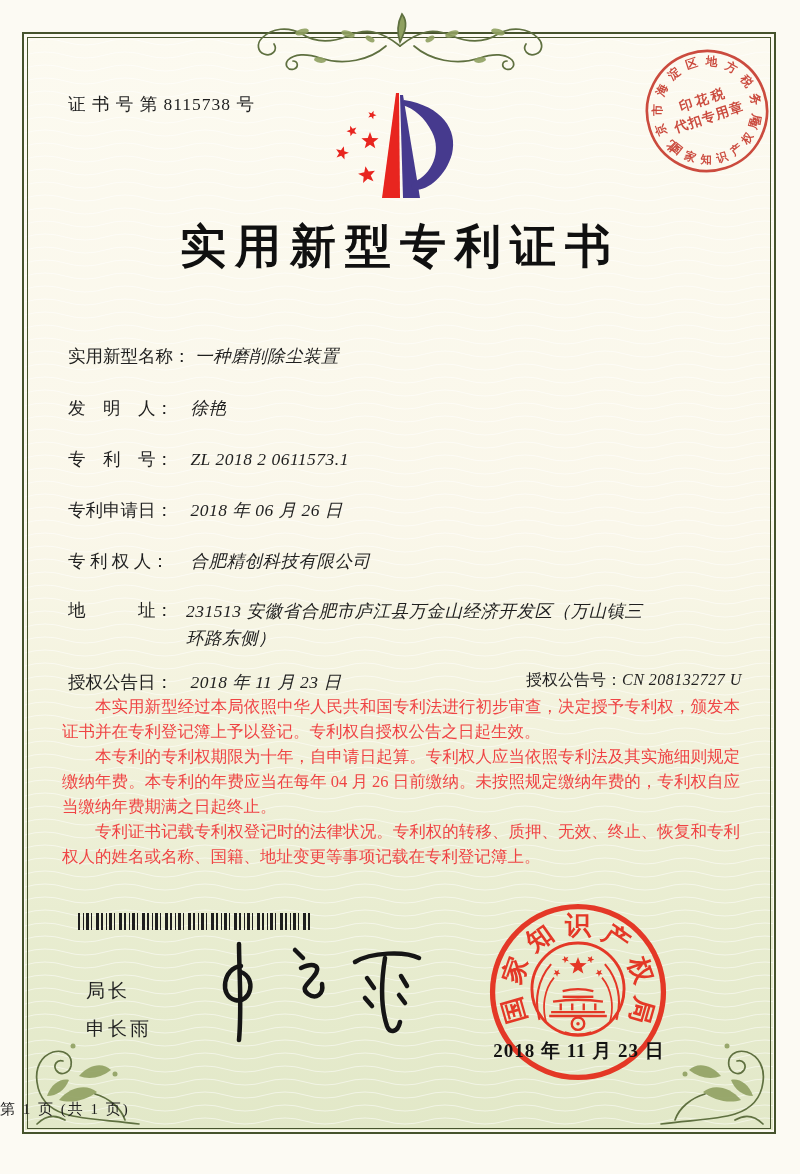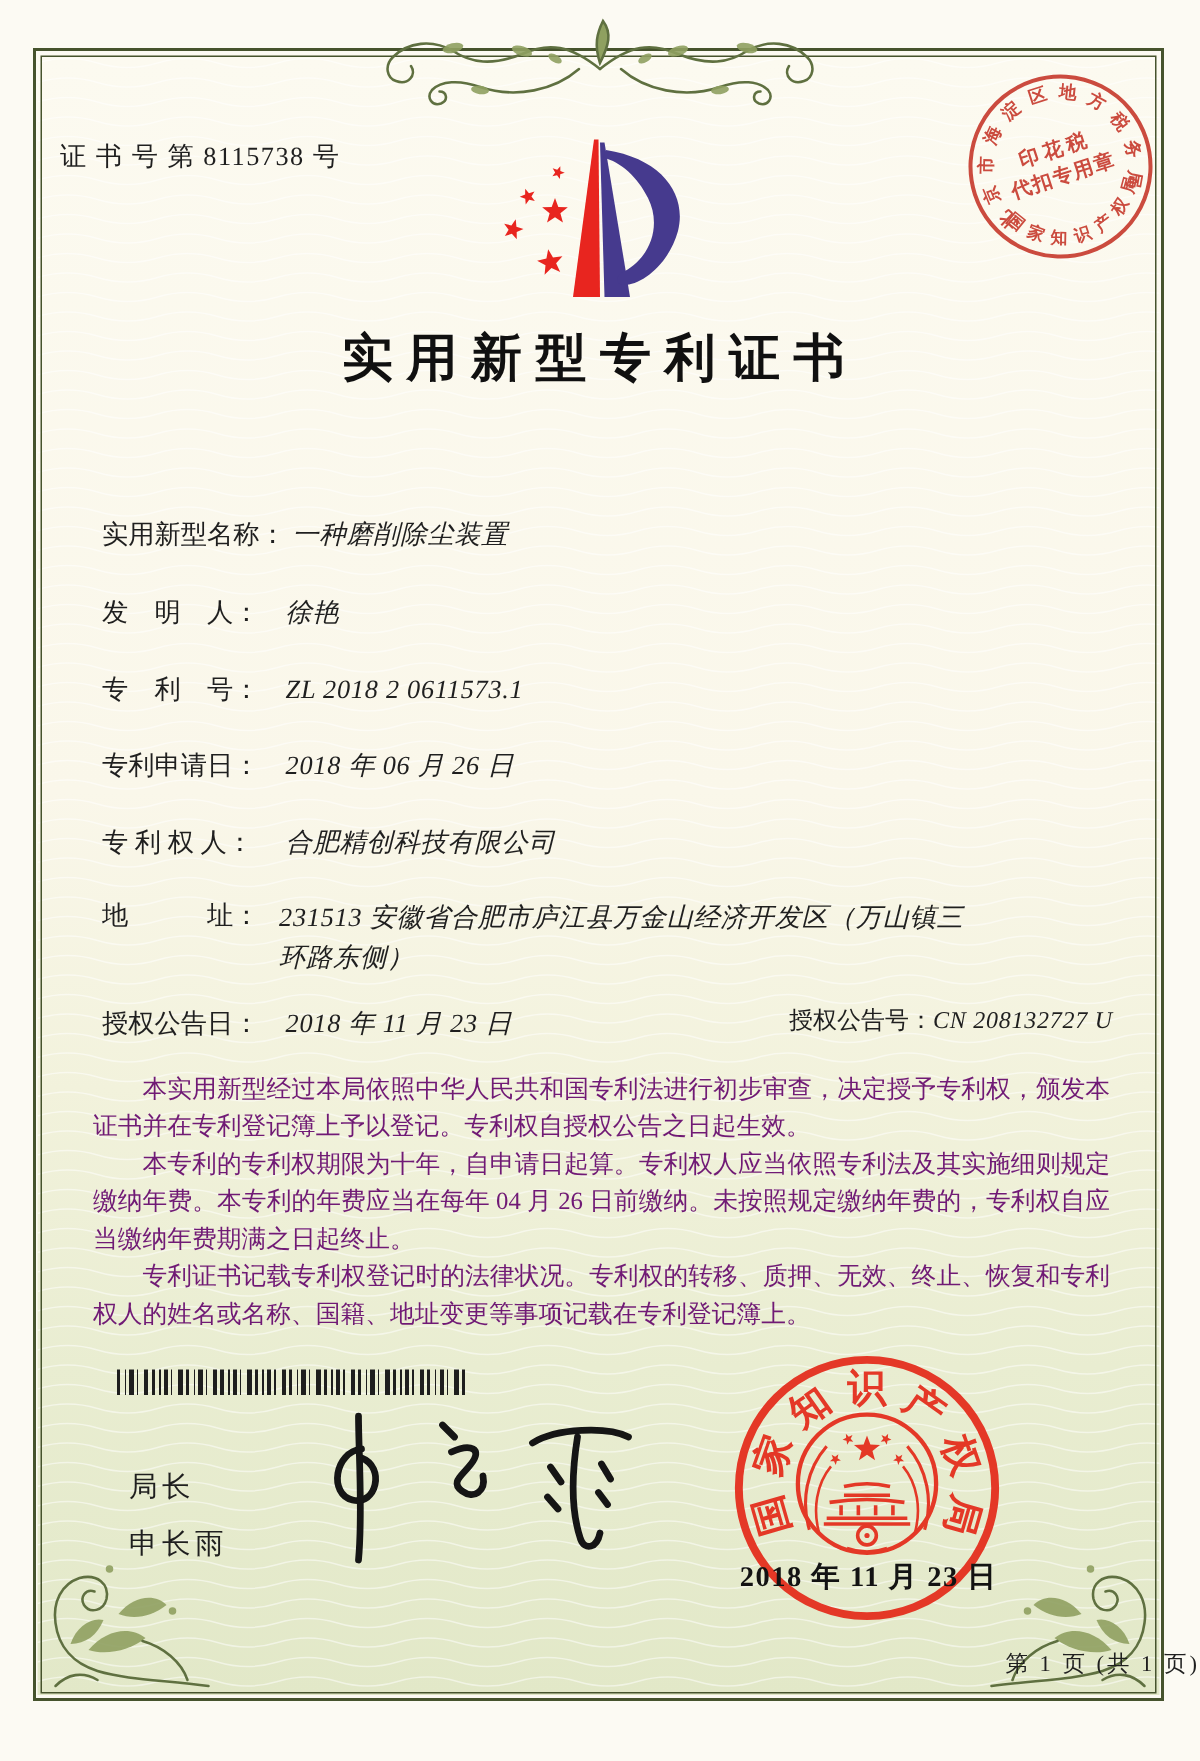--- a/index.html
+++ b/index.html
@@ -8,48 +8,48 @@
   .paper{position:absolute;left:25px;top:36px;right:27px;bottom:44px;
          background:linear-gradient(#fcfaf0 0%,#faf7ea 45%,#f2f2dc 63%,#e9edd1 80%,#e2e8c8 100%);}
   .bg-waves{position:absolute;left:0;top:0;width:100%;height:100%;}
   .frame{position:absolute;left:22px;top:32px;right:24px;bottom:40px;border:2.5px solid #46532d;}
   .frame-inner{position:absolute;inset:3px;border:1px solid #46532d;}
   .orn{stroke:#5f7040;stroke-width:1.7;fill:none;stroke-linecap:round;}
   .leaf{fill:#8fa060;stroke:none;opacity:.9;}
   .orn-top{position:absolute;left:235px;top:12px;width:330px;height:68px;}
   .orn-bl{position:absolute;left:25px;top:1012px;width:120px;height:118px;}
   .orn-br{position:absolute;left:655px;top:1012px;width:120px;height:118px;transform:scaleX(-1);}
-  .cert-no{position:absolute;left:40px;top:92px;font-size:17.5px;letter-spacing:1px;}
+  .cert-no{position:absolute;left:68px;top:92px;font-size:17.5px;letter-spacing:1px;}
   .logo{position:absolute;left:330px;top:90px;width:132px;height:114px;}
   .tax-stamp{position:absolute;left:632px;top:36px;width:150px;height:150px;transform:rotate(-18deg);opacity:.92;}
   .tax-stamp text{font-family:"Liberation Serif","DejaVu Serif",serif;font-weight:bold;}
-  .doc-title{position:absolute;left:0;top:216px;width:100%;text-align:center;font-size:34px;font-weight:bold;
+  .doc-title{position:absolute;left:0;top:216px;width:100%;text-align:center;font-size:46px;font-weight:bold;
              letter-spacing:9px;color:#101010;}
   .row{position:absolute;left:68px;font-size:17.5px;white-space:nowrap;}
   .flabel{display:inline-block;min-width:118px;}
   .fvalue{letter-spacing:.5px;font-style:italic;}
   .row-addr{white-space:normal;display:flex;}
   .row-addr .fvalue{display:inline-block;width:468px;line-height:1.55;letter-spacing:.5px;}
   .grant-right{position:absolute;left:458px;top:0;font-size:16px;white-space:nowrap;}
-  .body-text{position:absolute;left:62px;top:713px;width:678px;font-size:16.5px;line-height:1.52;
-             text-align:justify;color:#701a75;}
+  .body-text{position:absolute;left:62px;top:694px;width:678px;font-size:16.5px;line-height:1.52;
+             text-align:justify;color:#ef4444;}
   .body-text p{margin:0;text-indent:2em;}
   .barcode{position:absolute;left:78px;top:913px;width:232px;height:17px;
     background:repeating-linear-gradient(90deg,#1e1e1e 0 2px,transparent 2px 5px,#1e1e1e 5px 6px,
       transparent 6px 8px,#1e1e1e 8px 11px,transparent 11px 13px,#1e1e1e 13px 14px,transparent 14px 18px,
       #1e1e1e 18px 21px,transparent 21px 23px);}
   .signer-title{position:absolute;left:86px;top:978px;font-size:19px;letter-spacing:3px;}
   .signer-name{position:absolute;left:86px;top:1016px;font-size:19px;letter-spacing:3px;}
   .signature{position:absolute;left:195px;top:938px;width:250px;height:112px;}
   .signature path{stroke:#151515;stroke-width:4.5;fill:none;stroke-linecap:round;stroke-linejoin:round;}
   .main-stamp{position:absolute;left:482px;top:896px;width:192px;height:192px;opacity:.95;}
   .main-stamp text{font-family:"Liberation Serif","DejaVu Serif",serif;font-weight:bold;}
   .stamp-date{position:absolute;left:484px;top:1038px;width:190px;text-align:center;font-size:19px;
               color:#131313;letter-spacing:1px;font-weight:bold;}
-  .footer{position:absolute;left:0;top:1100px;width:100%;text-align:right;font-size:15px;letter-spacing:2px;}
+  .footer{position:absolute;left:0;top:1100px;width:100%;text-align:left;font-size:15px;letter-spacing:2px;}
 </style>
 </head>
 <body>
 
 <div class="page">
 
   <div class="paper">
     <svg class="bg-waves" id="waves-svg" viewBox="0 0 748 1094" preserveAspectRatio="none">
         <path d="M0 6 Q 20 0 40 6 Q 60 12 80 6 Q 100 0 120 6 Q 140 12 160 6 Q 180 0 200 6 Q 220 12 240 6 Q 260 0 280 6 Q 300 12 320 6 Q 340 0 360 6 Q 380 12 400 6 Q 420 0 440 6 Q 460 12 480 6 Q 500 0 520 6 Q 540 12 560 6 Q 580 0 600 6 Q 620 12 640 6 Q 660 0 680 6 Q 700 12 720 6 Q 740 0 760 6 Q 780 12 800 6" stroke="#ffffff" stroke-width="1" fill="none" opacity="0.5"></path>
         <path d="M0 19 Q 20 13 40 19 Q 60 25 80 19 Q 100 13 120 19 Q 140 25 160 19 Q 180 13 200 19 Q 220 25 240 19 Q 260 13 280 19 Q 300 25 320 19 Q 340 13 360 19 Q 380 25 400 19 Q 420 13 440 19 Q 460 25 480 19 Q 500 13 520 19 Q 540 25 560 19 Q 580 13 600 19 Q 620 25 640 19 Q 660 13 680 19 Q 700 25 720 19 Q 740 13 760 19 Q 780 25 800 19" stroke="#ffffff" stroke-width="1" fill="none" opacity="0.5"></path>

